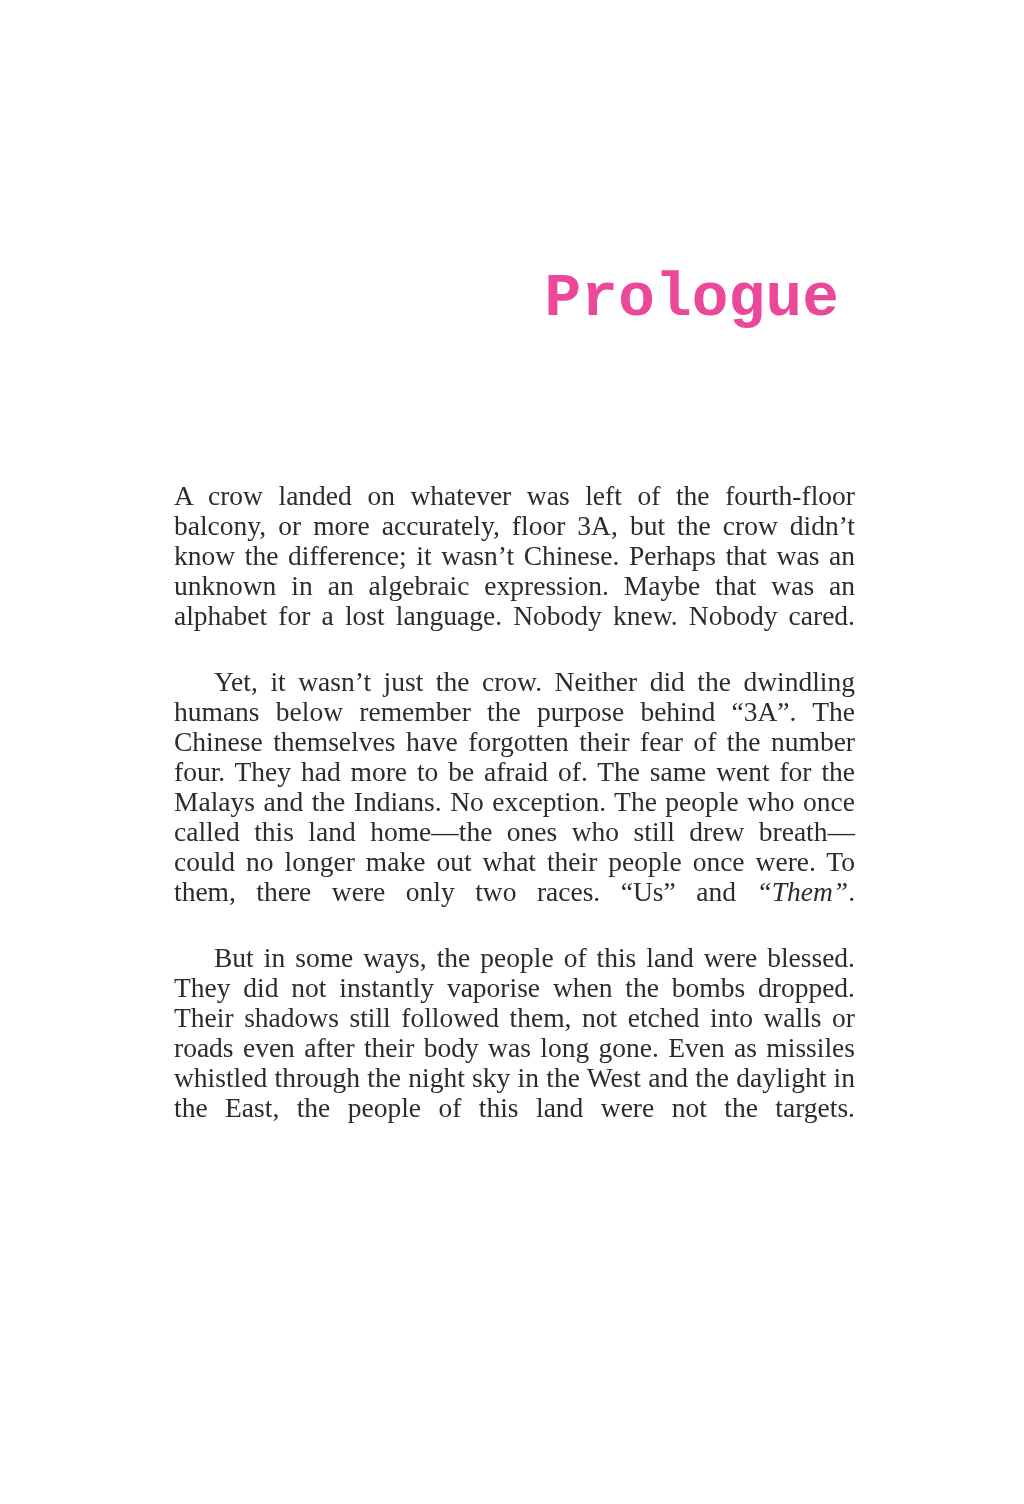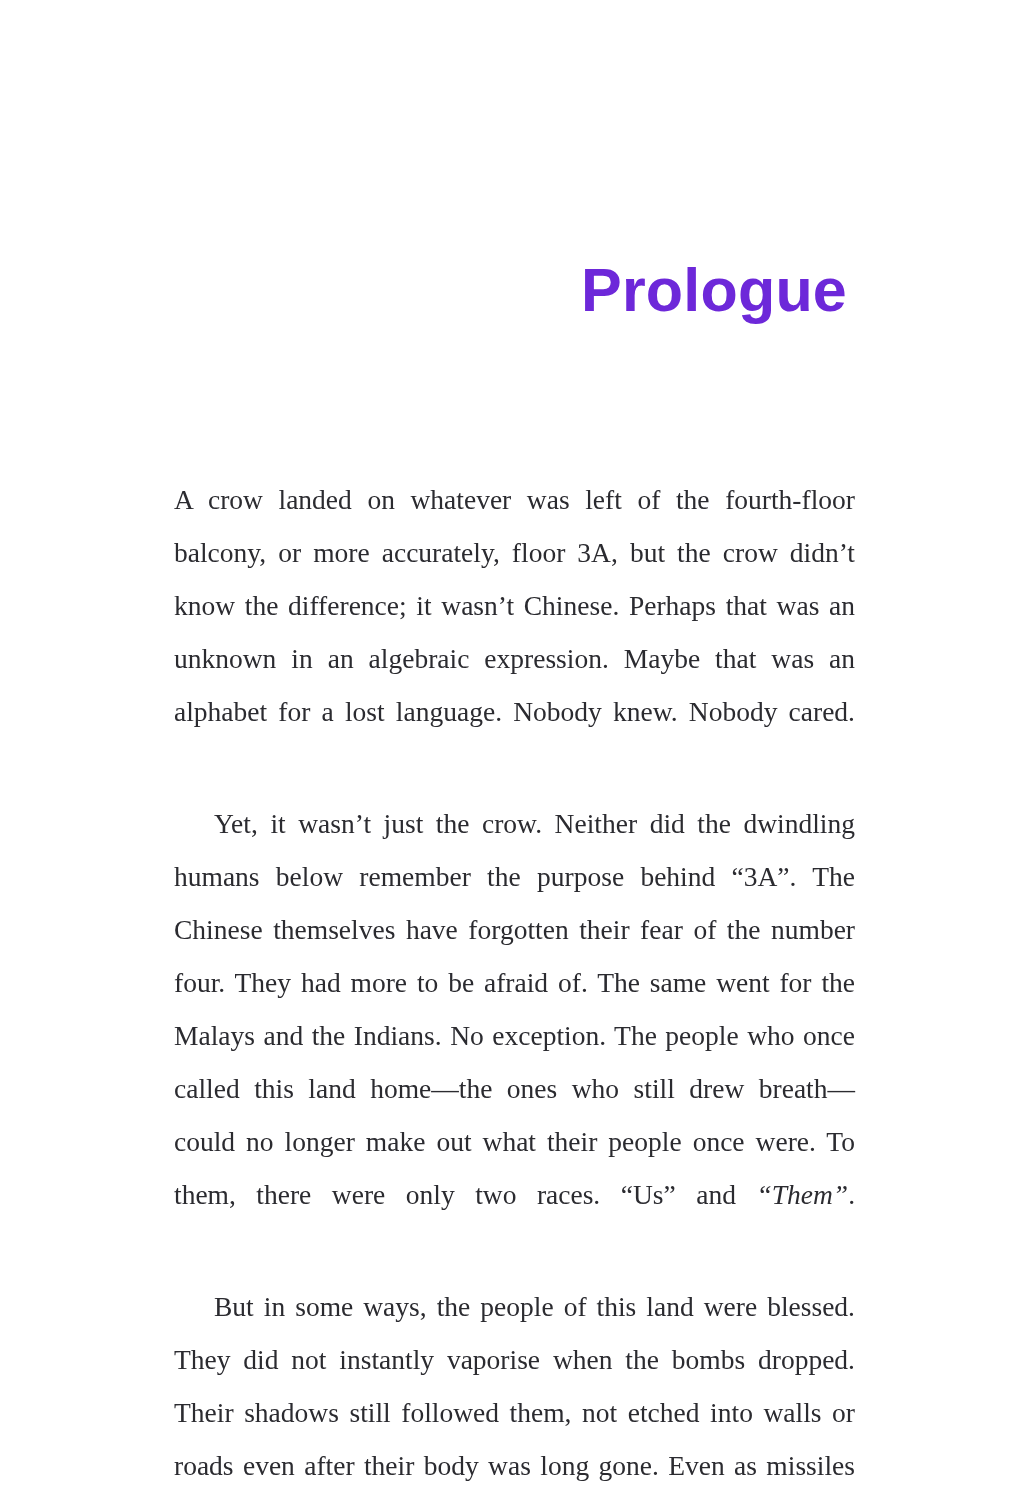--- a/index.html
+++ b/index.html
@@ -21,39 +21,39 @@
 
   
   .content {
     position: absolute;
     left: 174px;
     top: 0;
     width: 681px;
   }
 
   .chapter-title {
-    font-family: Liberation Sans, sans-serif;
+    font-family: Liberation Mono, monospace;
     font-weight: bold;
     font-size: 61px;
     line-height: 1;
-    color: #6d28d9;
+    color: #ec4899;
     text-align: right;
-    margin: 8px;
+    margin: 16px;
     padding-top: 252px;
     letter-spacing: 0.2px;
   }
 
   .body-text {
     margin-top: 152px;
   }
 
   .para {
     font-family: "Liberation Serif", "DejaVu Serif", serif;
     font-size: 27.5px;
-    line-height: 53px;
+    line-height: 30px;
     color: #2b2b30;
     text-align: justify;
     text-justify: inter-word;
     margin: 0 0 6px 0;
     -webkit-hyphens: none;
     hyphens: none;
   }
 
   .para.indented {
     text-indent: 40px;

